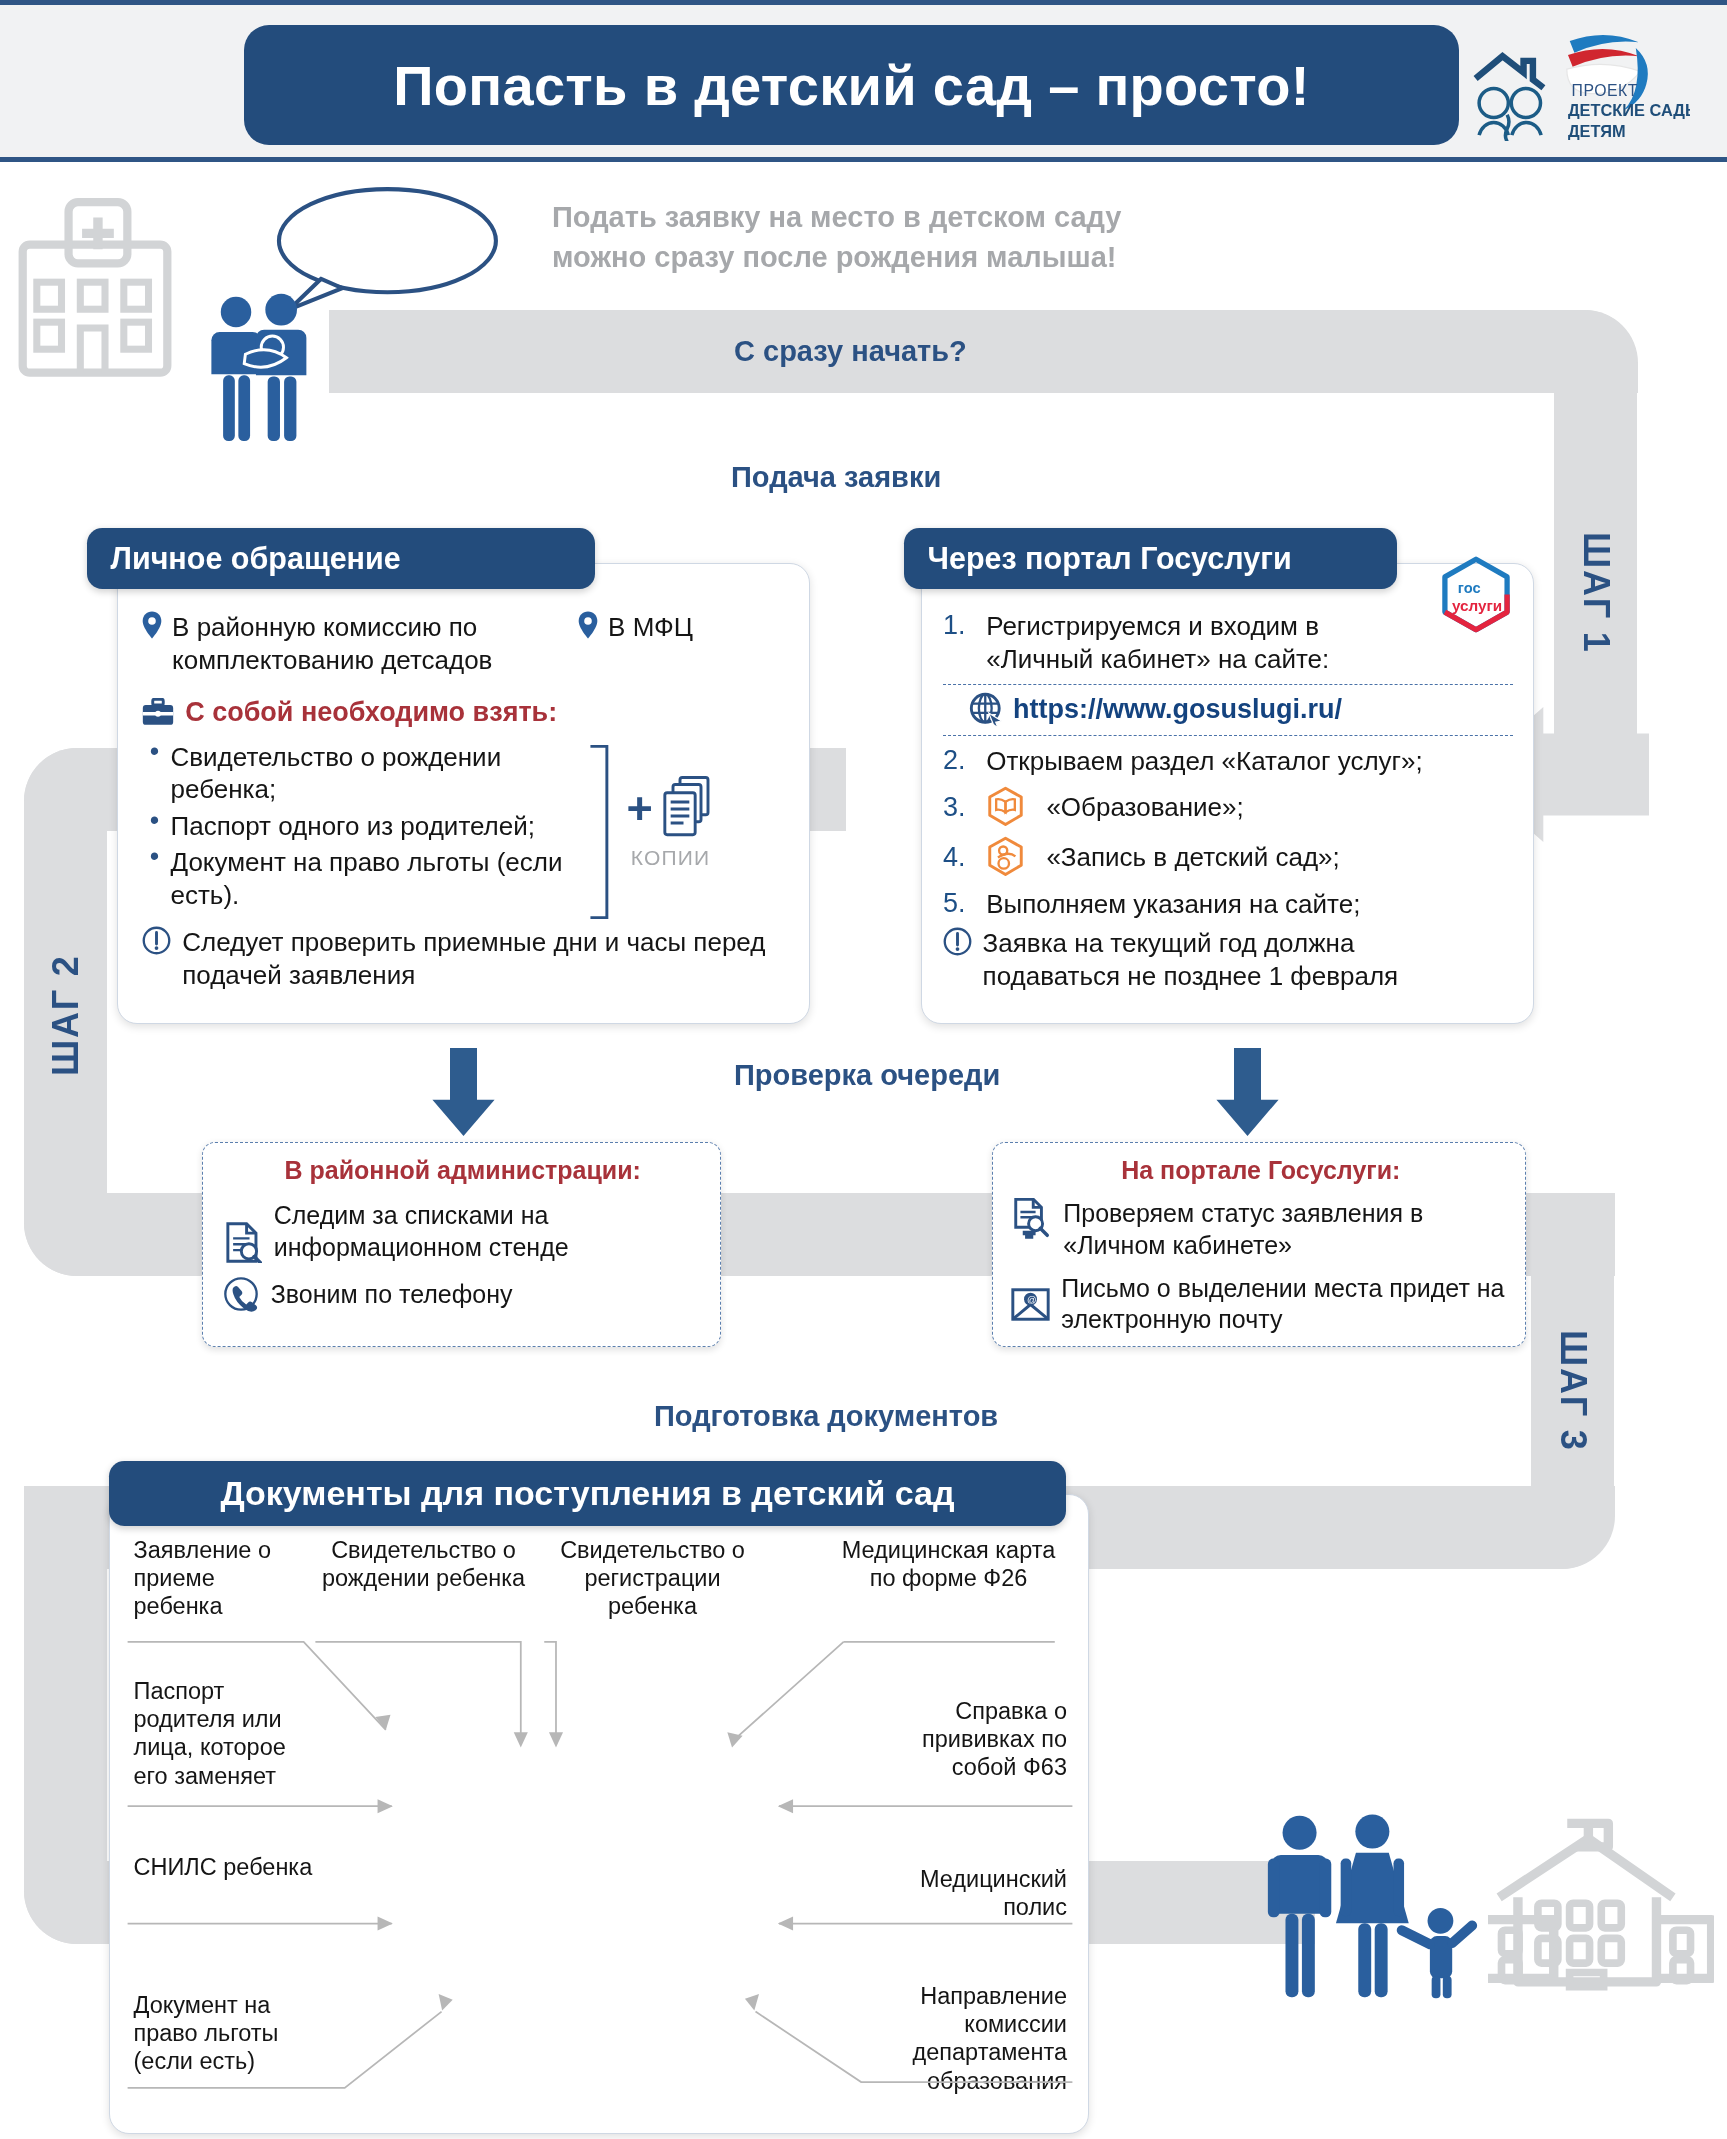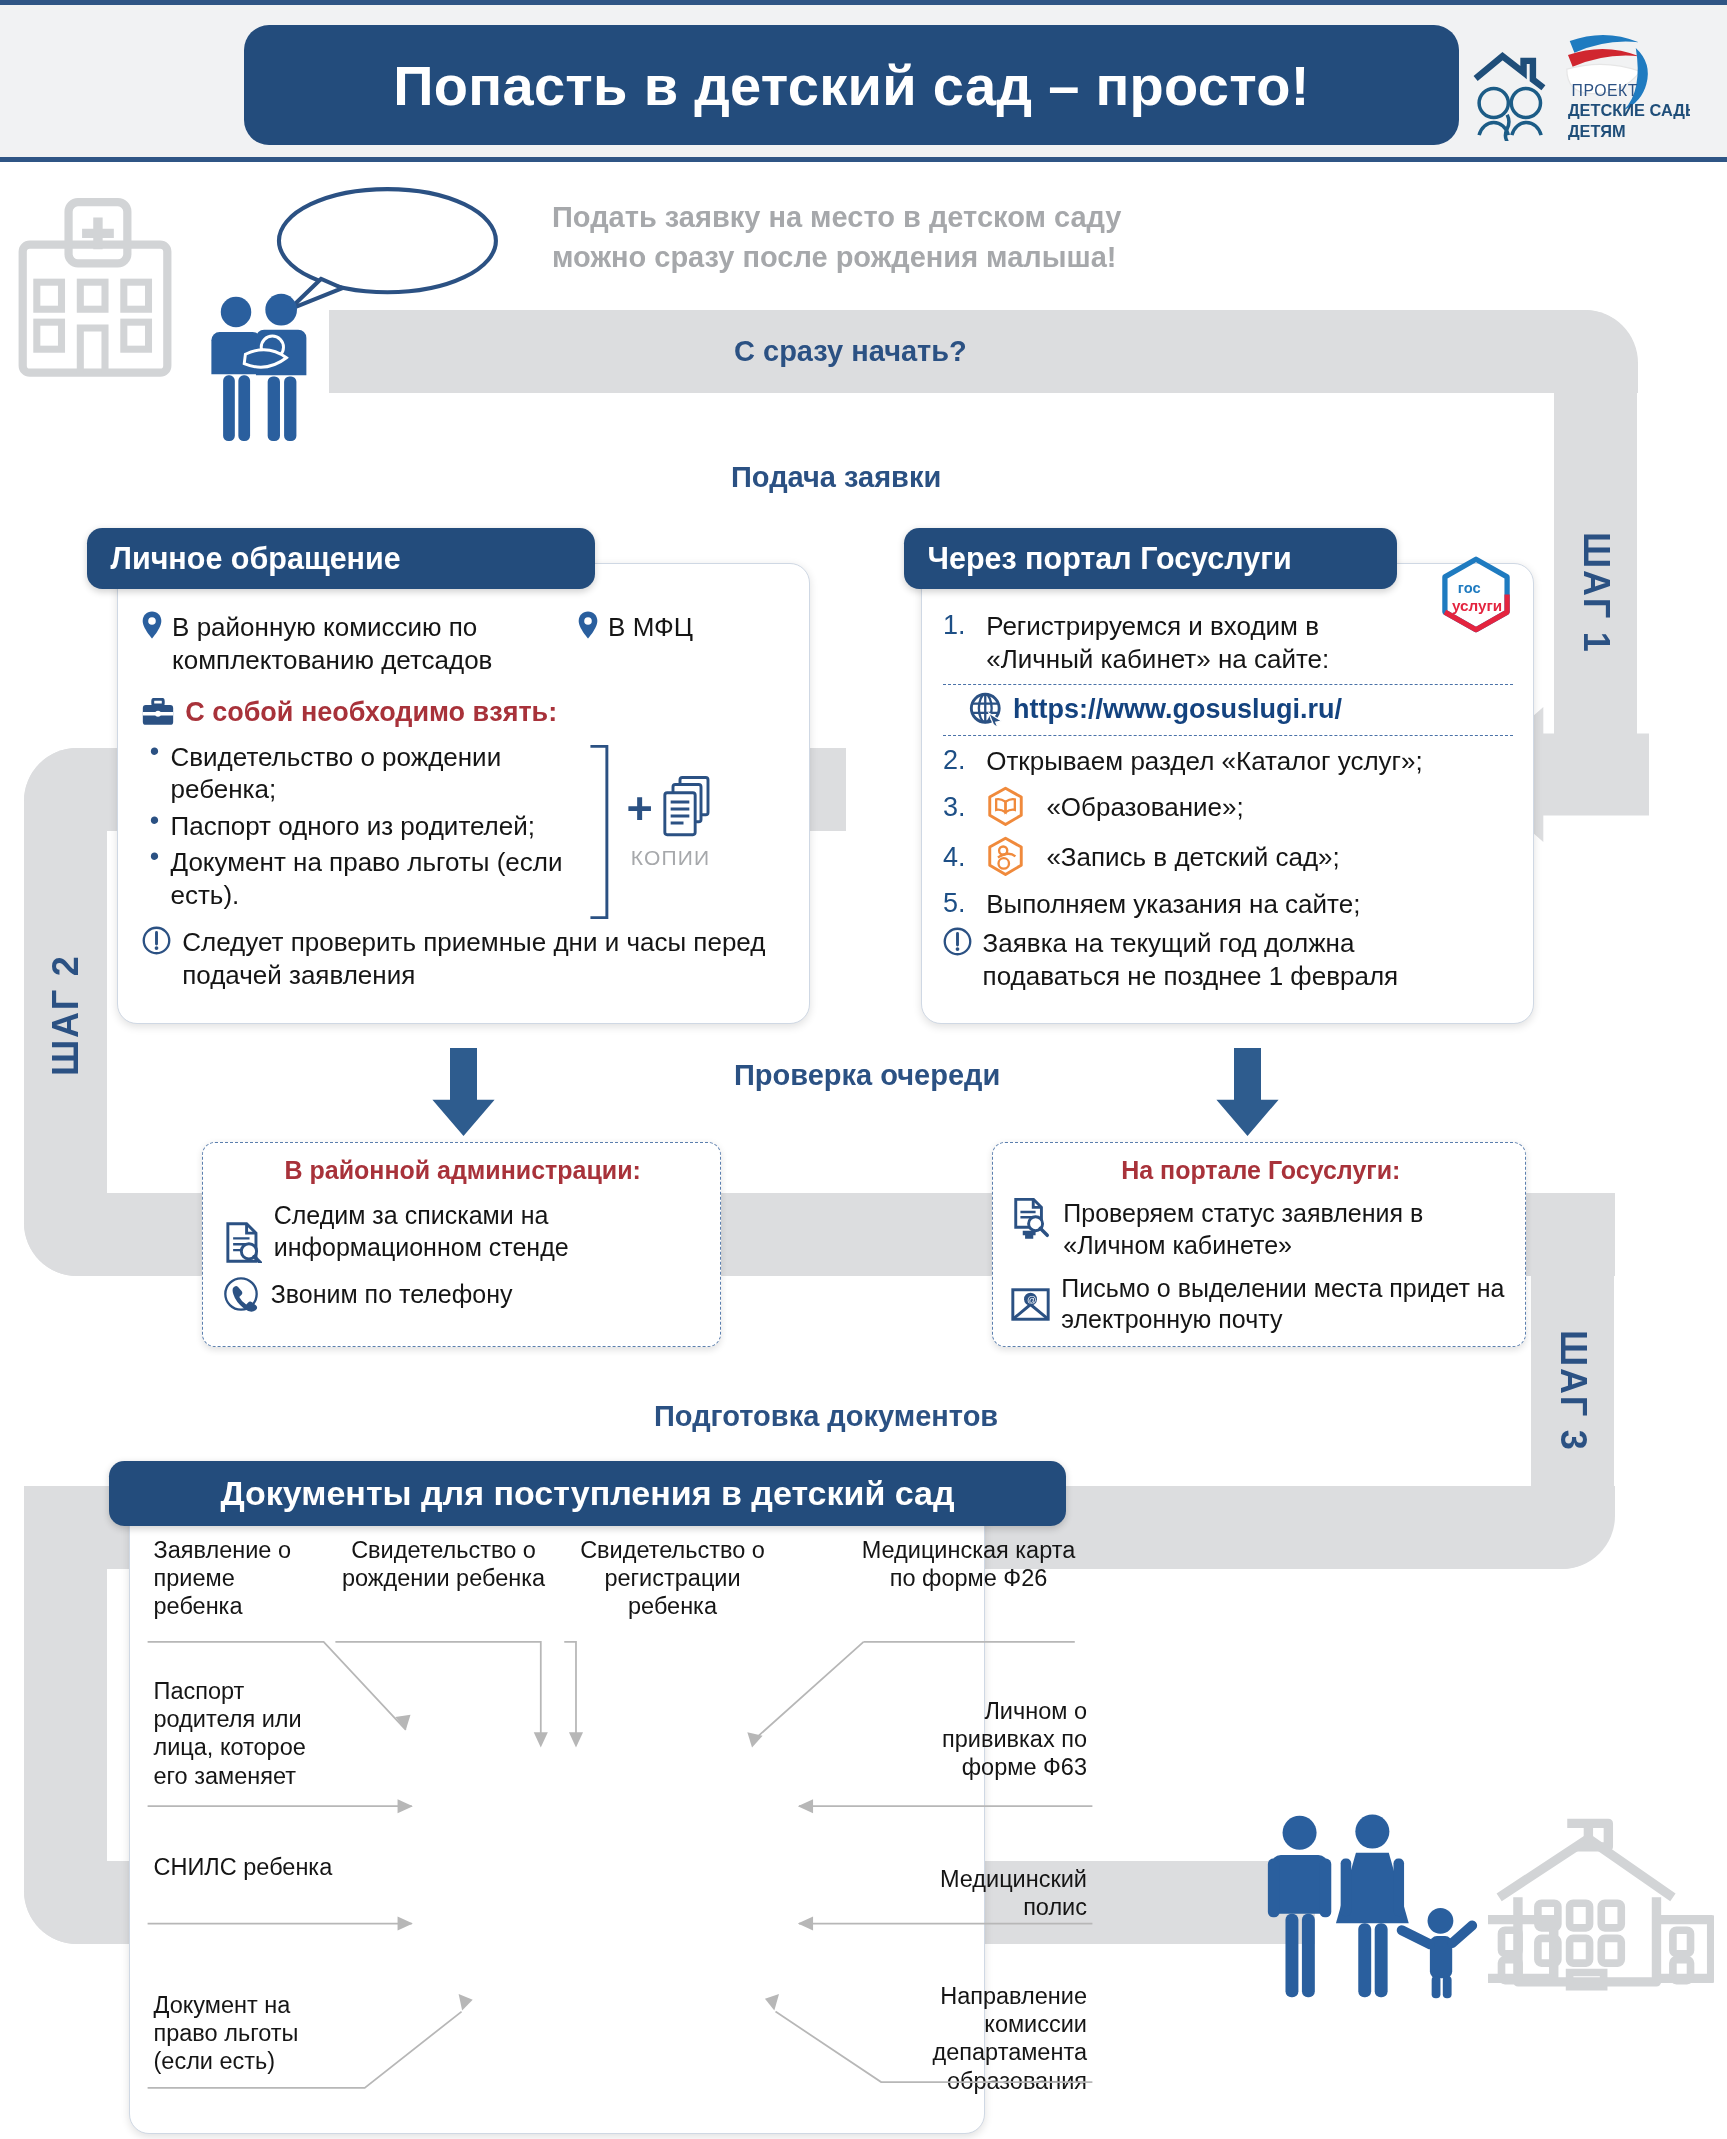--- a/index.html
+++ b/index.html
@@ -91,21 +91,21 @@
   #card-portal   { left: 921px; top: 563px; width: 613px; height: 461px; }
   #tab-portal    { left: 904px; top: 528px; width: 493px; height: 61px; }
 
   .card-dashed {
     position: absolute; background: #ffffff; border: 1.8px dashed #5b7fae;
     border-radius: 13px; box-shadow: 0 2.3px 7px rgba(0,0,0,.12);
   }
   #card-admin  { left: 202px; top: 1142px; width: 519px; height: 205px; }
   #card-gosq   { left: 992px; top: 1142px; width: 534px; height: 205px; }
 
-  #card-docs   { left: 109px; top: 1494px; width: 856px; height: 640px; margin-left: 20px; }
+  #card-docs   { left: 109px; top: 1494px; width: 980px; height: 640px; }
   #tab-docs    { left: 109px; top: 1461px; width: 957px; height: 65px; }
 
   
   .row { display: flex; align-items: flex-start; }
   .bodytext { color: #151515; font-size: 26px; line-height: 1.26; }
   .bold-red { color: #a8323a; font-size: 27px; font-weight: bold; }
   .num { color: #1d4f86; font-size: 27px; min-width: 35px; }
   .qtitle { color: #a8323a; font-size: 25px; font-weight: bold; text-align:center; }
   .url { color: #14437f; font-size: 27px; font-weight: bold; }
 
@@ -420,21 +420,21 @@
 
     <div class="doc-label" style="left:23.5px;top:41px;width:176px;text-align:left">Заявление о приеме ребенка</div>
     <div class="doc-label" style="left:208px;top:41px;width:211px;text-align:center">Свидетельство о рождении ребенка</div>
     <div class="doc-label" style="left:437px;top:41px;width:211px;text-align:center">Свидетельство о регистрации ребенка</div>
     <div class="doc-label" style="left:724px;top:41px;width:229px;text-align:center">Медицинская карта по форме Ф26</div>
 
     <div class="doc-label" style="left:23.5px;top:182px;width:188px;text-align:left">Паспорт родителя или лица, которое его заменяет</div>
     <div class="doc-label" style="left:23.5px;top:358px;width:188px;text-align:left">СНИЛС ребенка</div>
     <div class="doc-label" style="left:23.5px;top:496px;width:188px;text-align:left">Документ на право льготы (если есть)</div>
 
-    <div class="doc-label" style="left:757px;top:202px;width:200px;text-align:right">Личном о прививках по форме Ф63</div>
+    <div class="doc-label" style="left:757px;top:202px;width:200px;text-align:right">Справка о прививках по собой Ф63</div>
     <div class="doc-label" style="left:757px;top:370px;width:200px;text-align:right">Медицинский полис</div>
     <div class="doc-label" style="left:728px;top:487px;width:229px;text-align:right">Направление комиссии департамента образования</div>
 
     <svg style="position:absolute;left:0;top:0;width:980px;height:640px" viewBox="0 0 1670 1090" width="980" height="640">
       <g stroke="#b7b7b7" stroke-width="3" fill="none">
         <path d="M30 250 H330 L470 400"></path>
         <path d="M350 250 H700 V420"></path>
         <path d="M740 250 H760 V420"></path>
         <path d="M1250 250 H1610 M1250 250 L1060 420"></path>
         <path d="M30 530 H480"></path>

